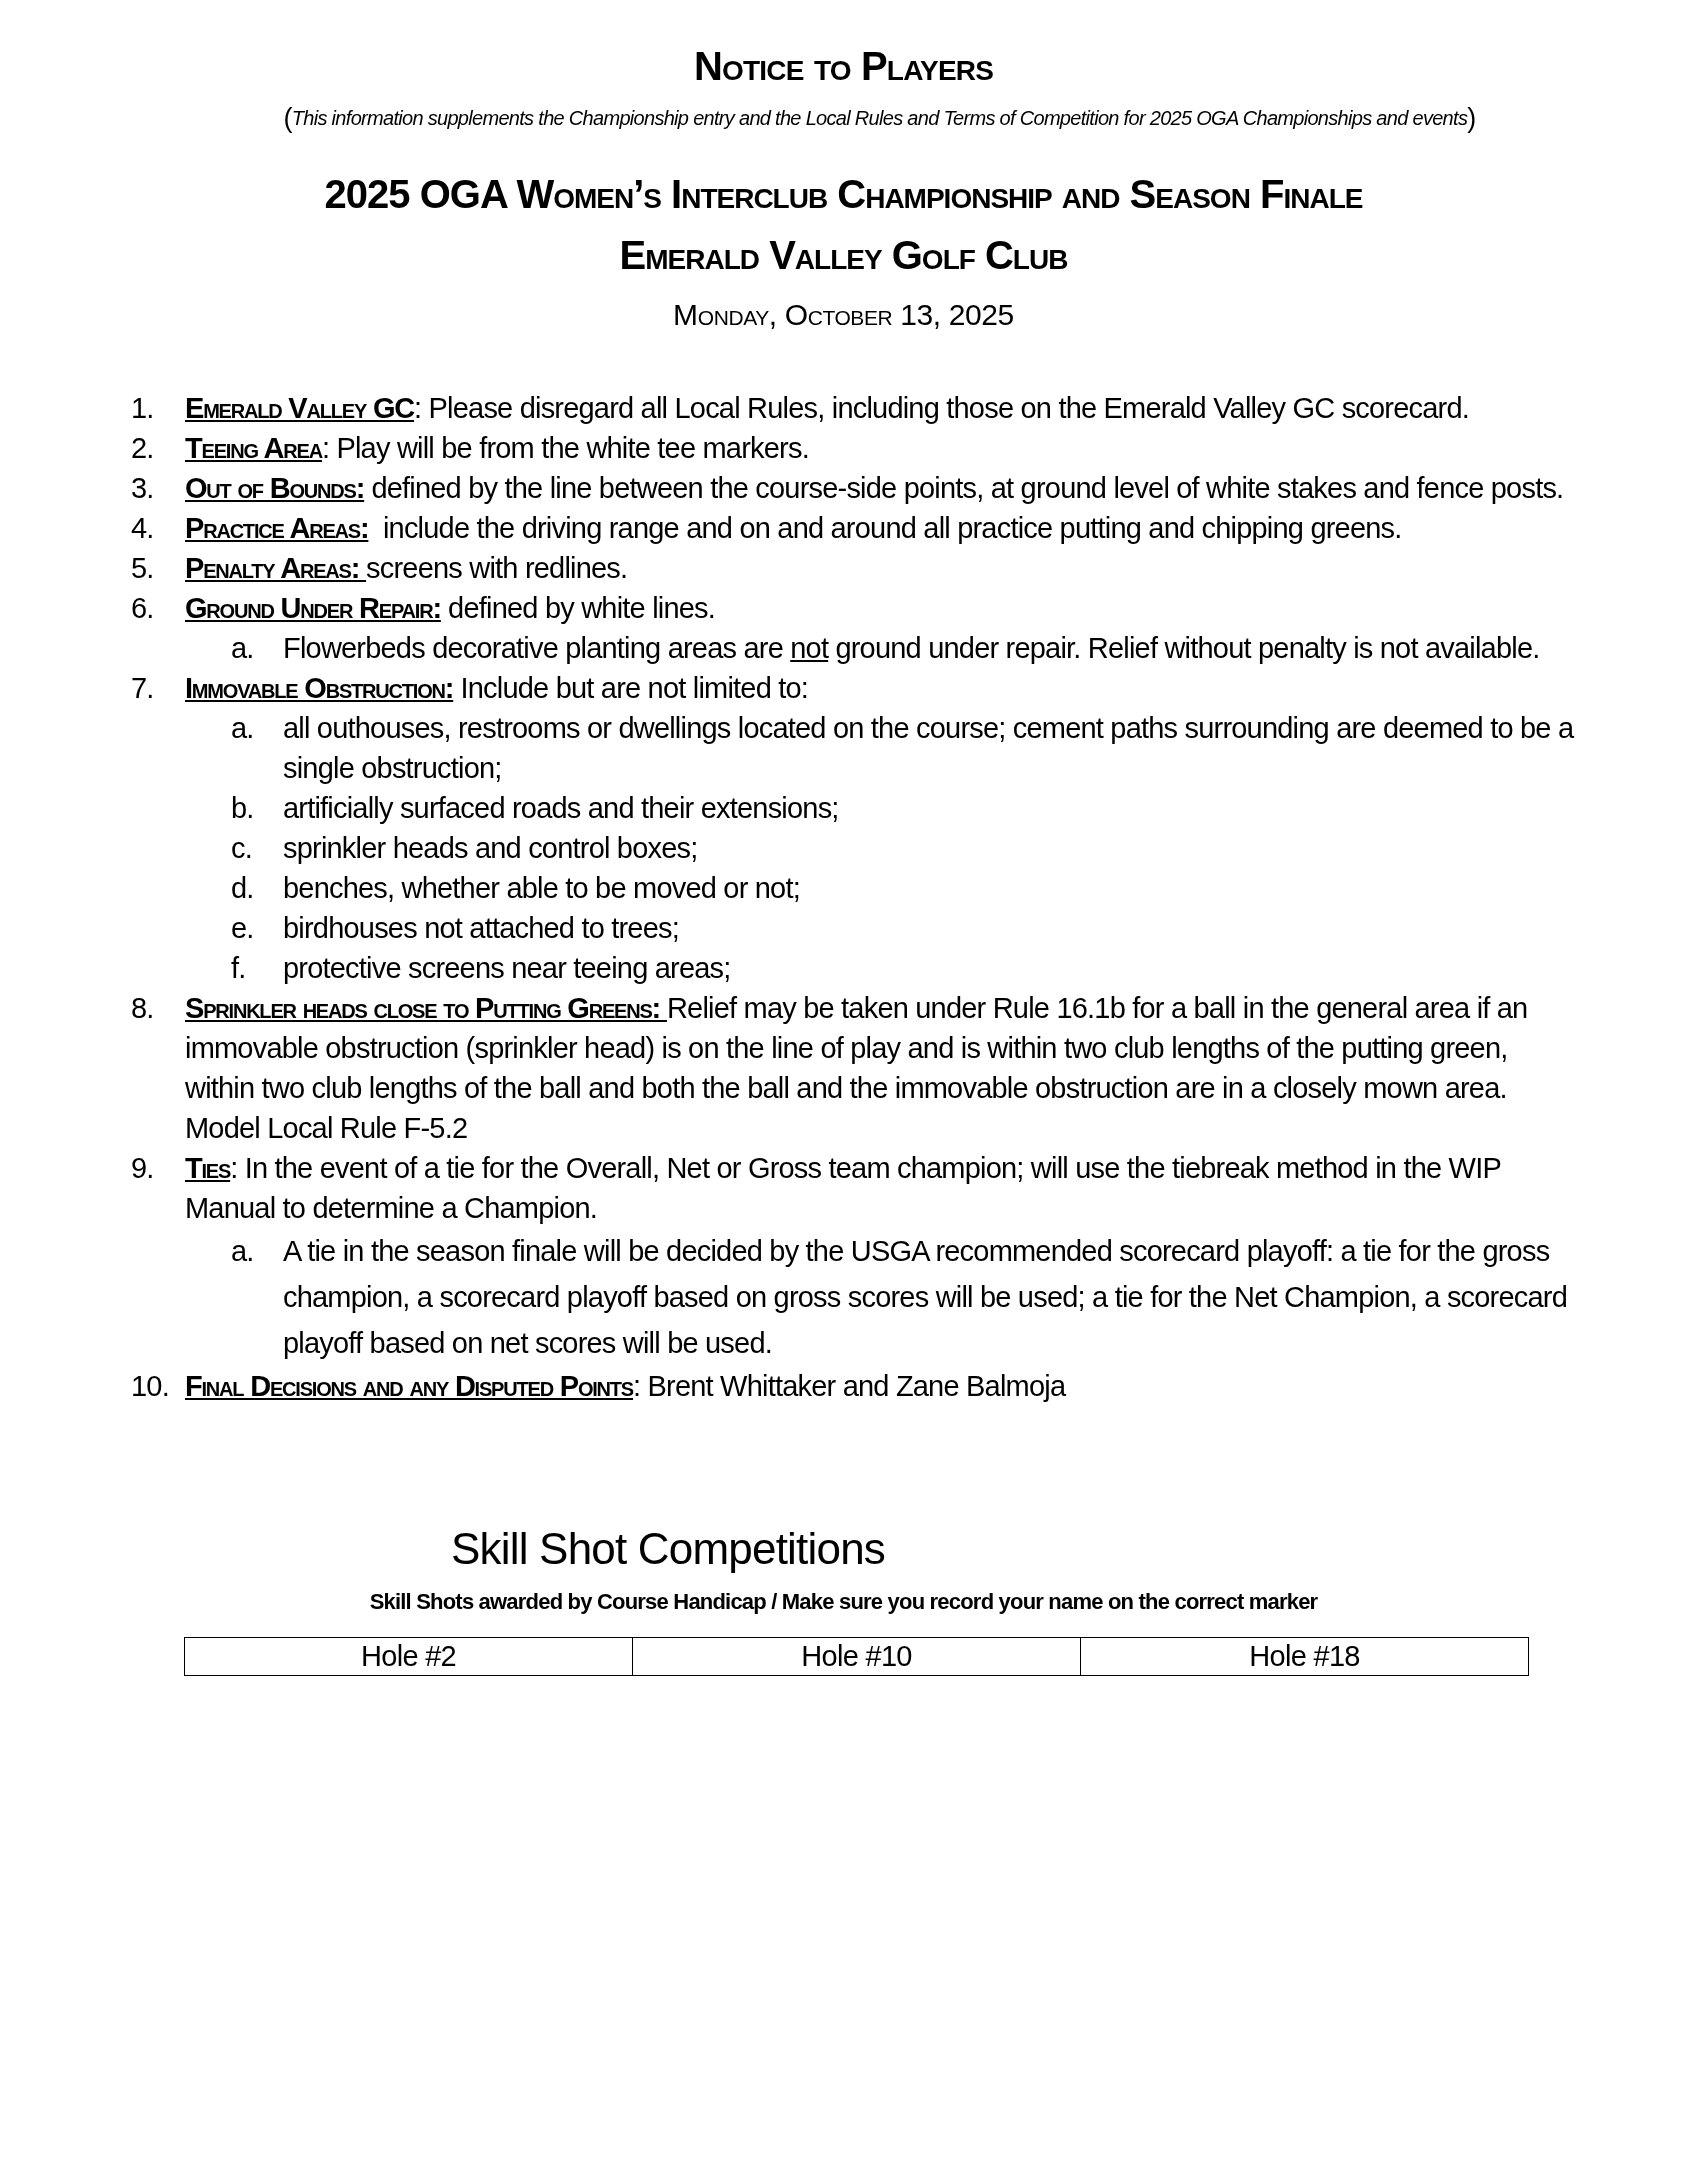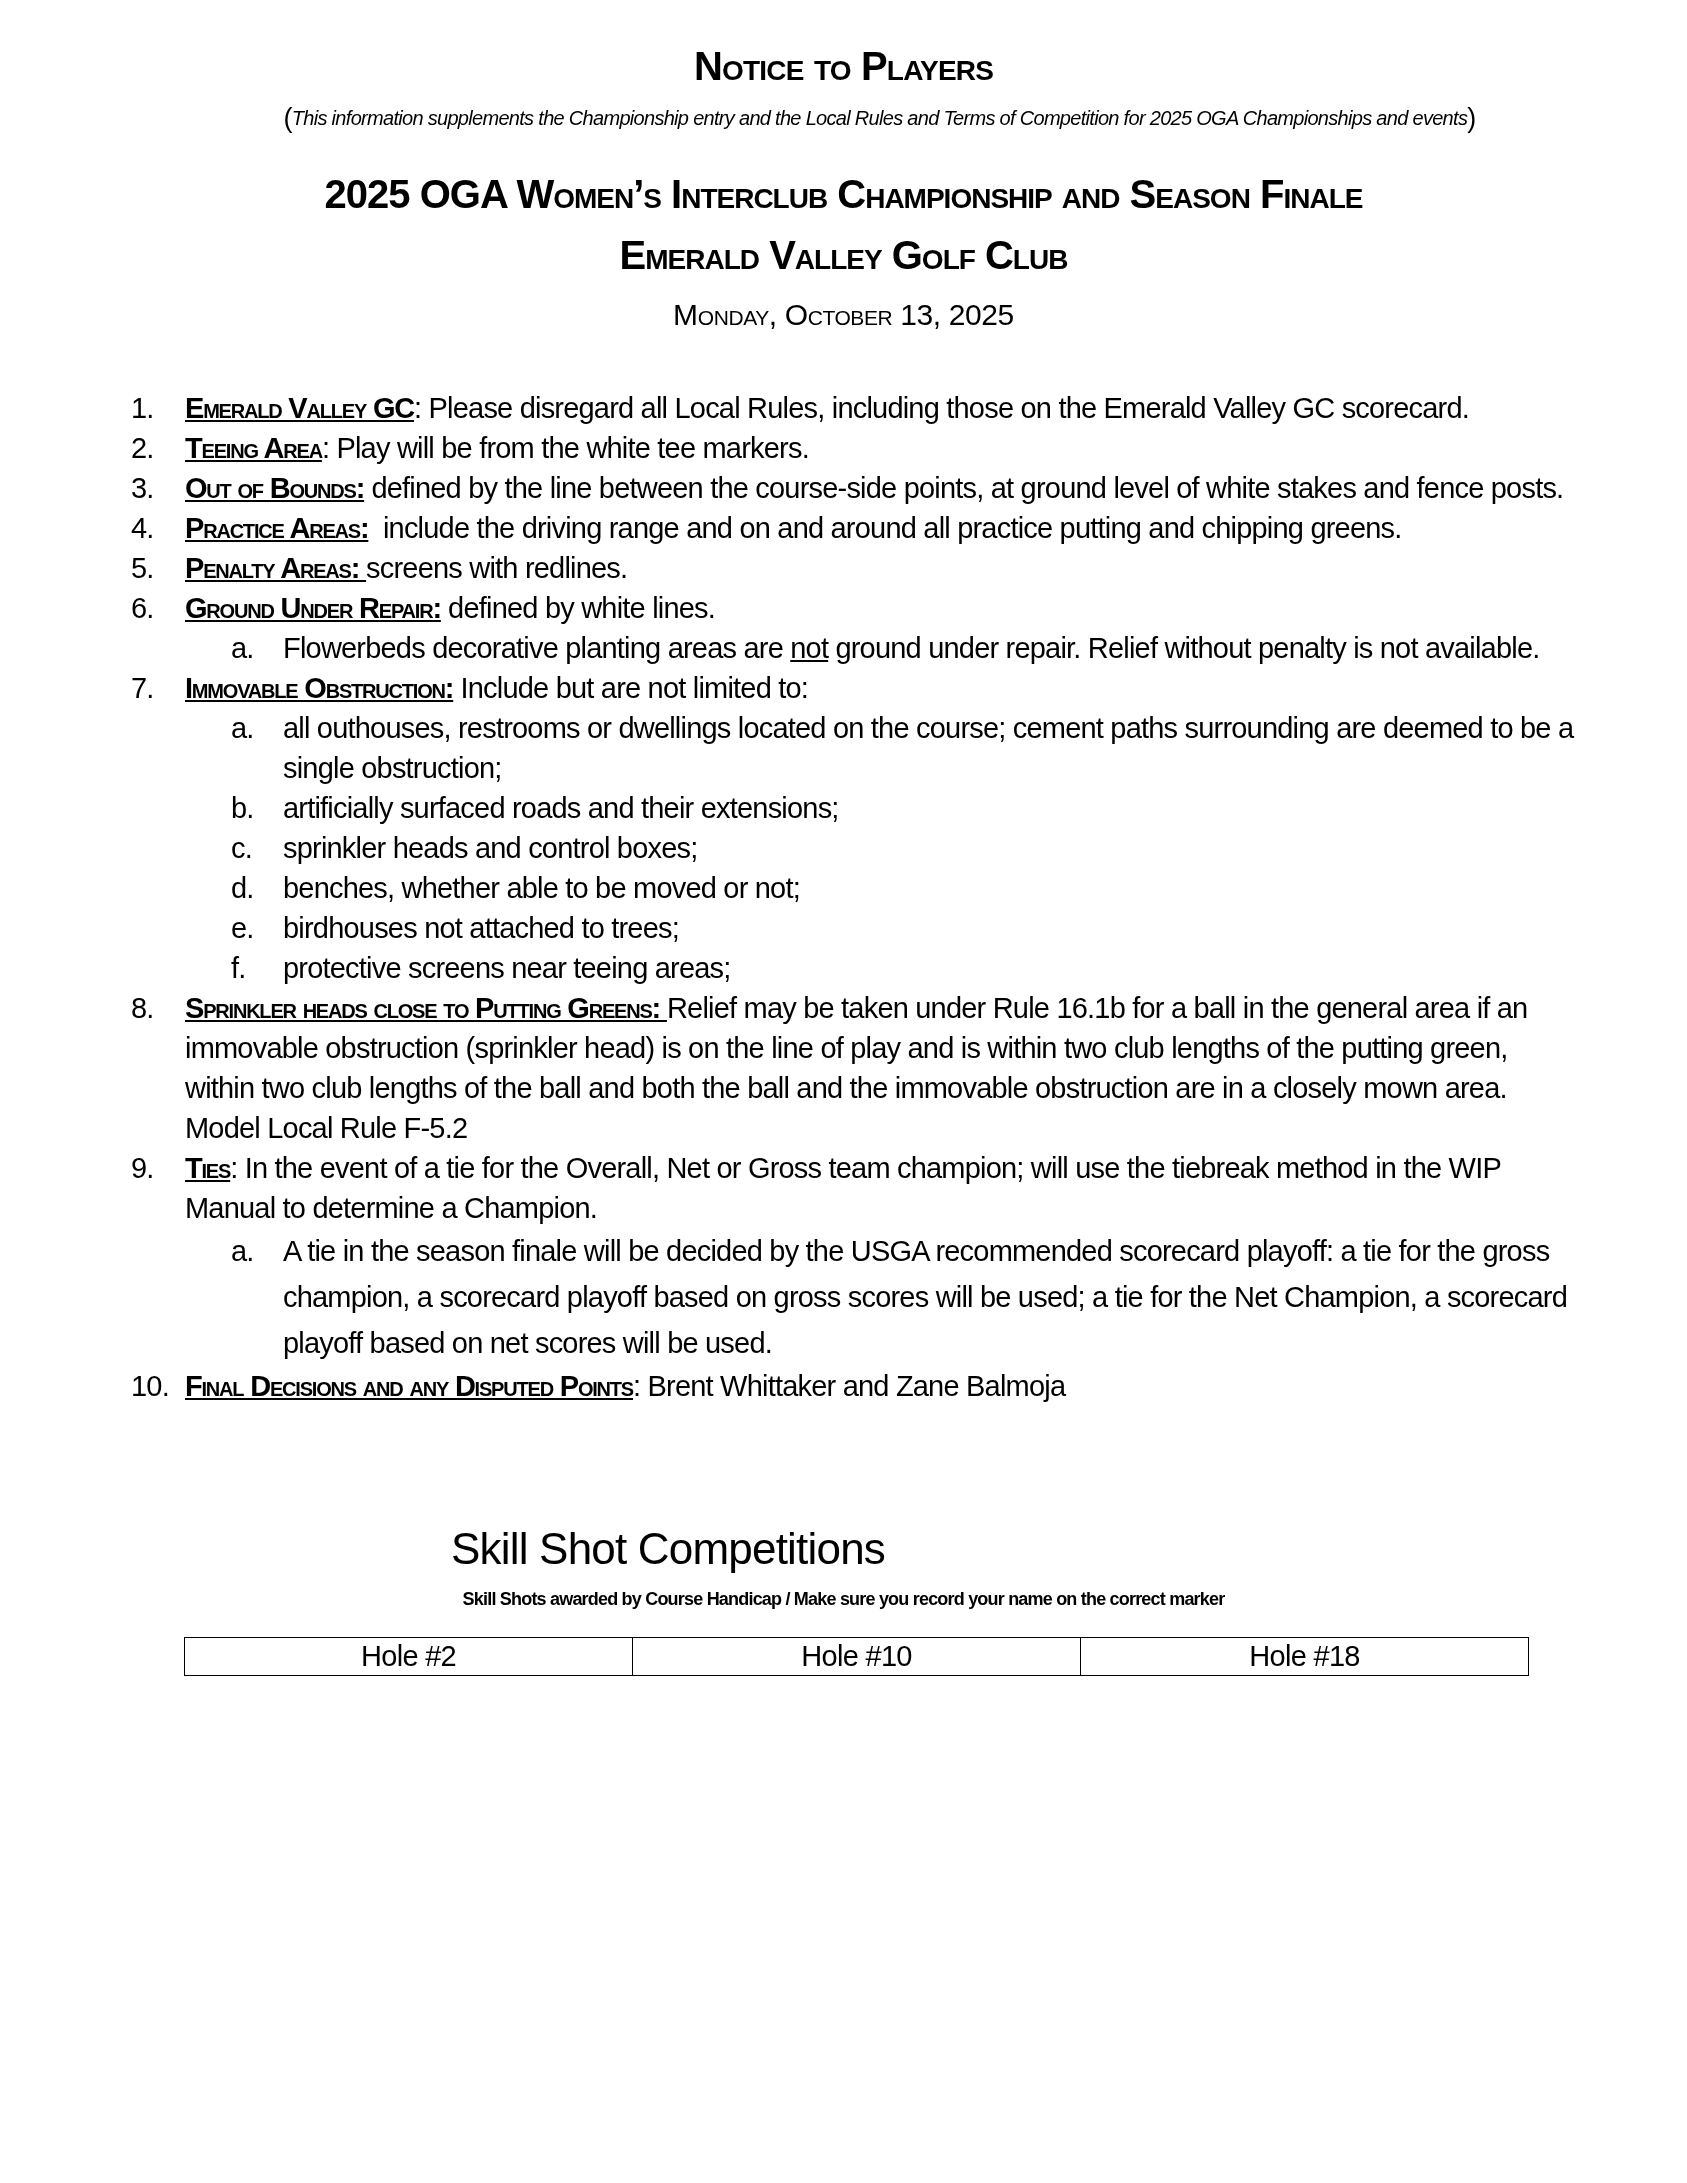--- a/index.html
+++ b/index.html
@@ -42,21 +42,21 @@
   .sub .let { position: absolute; left: 100px; top: 0; }
   .sub.wide { line-height: 46px; }
   .b { font-weight: normal; }
   .u { text-decoration: underline; }
   .skill-title {
     position: absolute; left: 0; width: 1336px; top: 1524px;
     font-size: 44px; letter-spacing: -0.8px;
   }
   .skill-sub {
     position: absolute; left: 0; width: 1687px; top: 1589px;
-    font-size: 18px; font-weight: bold; letter-spacing: -0.8px;
+    font-size: 22px; font-weight: bold; letter-spacing: -0.8px;
   }
   table.skill {
     position: absolute; left: 184px; top: 1637px; width: 1345px;
     border-collapse: collapse; font-size: 29px; letter-spacing: -0.7px;
   }
   table.skill td {
     border: 1.7px solid #000; text-align: center; height: 37px; padding: 0; width: 33.33%;
   }
 </style>
 </head>

